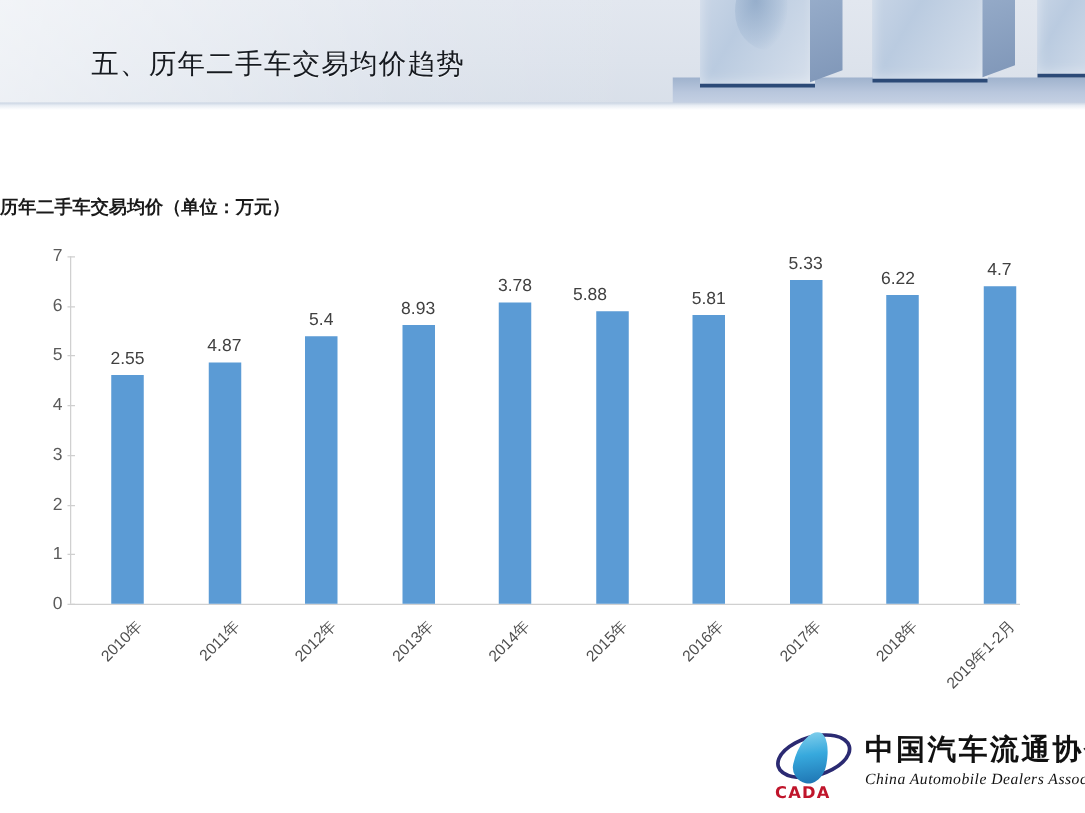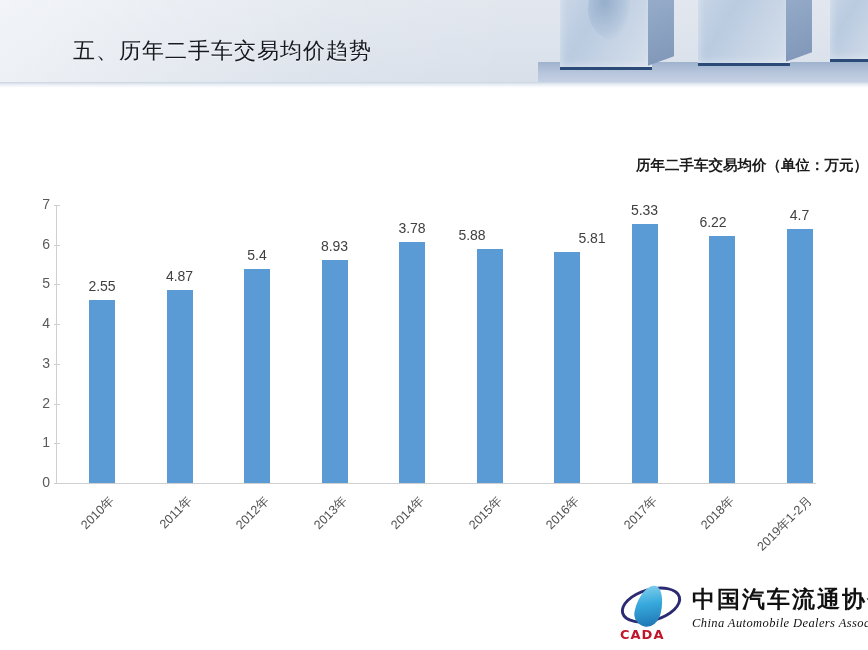--- a/index.html
+++ b/index.html
@@ -58,21 +58,21 @@
     border-radius:46% 54% 38% 62% / 48% 40% 60% 52%;
   }
   .floor {
     position:absolute; left:0; bottom:0; width:330px; height:26px;
     background:linear-gradient(180deg,#9fb2cd 0%,#b9c7dd 45%,#ccd6e6 100%);
   }
 
   
   .slide { position:absolute; left:0; top:88px; width:868px; height:562px; background:#fff; }
   .chart-title {
-    position:absolute; left:0; top:68px; width:868px; text-align:right;
+    position:absolute; left:0; top:68px; width:868px; text-align:left;
     font-size:14.5px; font-weight:bold; color:#1a1a1a;
   }
   .plot {
     position:absolute; left:56px; top:117px; width:760px; height:278px;
   }
   .axis-y {
     position:absolute; left:0; top:0; width:1px; height:278px; background:#d0d0d0;
   }
   .axis-x {
     position:absolute; left:0; top:278px; width:760px; height:1px; background:#d0d0d0;
@@ -186,25 +186,25 @@
         <div class="bar-value" style="left: 88.5px; top: 62.5914px;">4.87</div>
         <div class="bar" style="left: 188px; top: 63.5429px; height: 214.457px; background: rgb(91, 155, 213);"></div>
         <div class="bar-value" style="left: 166px; top: 41.5429px;">5.4</div>
         <div class="bar" style="left: 265.5px; top: 55.2029px; height: 222.797px; background: rgb(91, 155, 213);"></div>
         <div class="bar-value" style="left: 243.5px; top: 33.2029px;">8.93</div>
         <div class="bar" style="left: 343px; top: 36.9343px; height: 241.066px; background: rgb(91, 155, 213);"></div>
         <div class="bar-value" style="left: 321px; top: 14.9343px;">3.78</div>
         <div class="bar" style="left: 420.5px; top: 44.48px; height: 233.52px; background: rgb(91, 155, 213);"></div>
         <div class="bar-value" style="left: 381px; top: 22.48px;">5.88</div>
         <div class="bar" style="left: 498px; top: 47.26px; height: 230.74px; background: rgb(91, 155, 213);"></div>
-        <div class="bar-value" style="left: 501px; top: 25.26px;">5.81</div>
+        <div class="bar-value" style="left: 476px; top: 25.26px;">5.81</div>
         <div class="bar" style="left: 575.5px; top: 18.6657px; height: 259.334px; background: rgb(91, 155, 213);"></div>
         <div class="bar-value" style="left: 553.5px; top: -3.33429px;">5.33</div>
         <div class="bar" style="left: 653px; top: 30.9771px; height: 247.023px; background: rgb(91, 155, 213);"></div>
-        <div class="bar-value" style="left: 622px; top: 8.97714px;">6.22</div>
+        <div class="bar-value" style="left: 606px; top: 8.97714px; text-align: right;">6.22</div>
         <div class="bar" style="left: 730.5px; top: 23.8286px; height: 254.171px; background: rgb(91, 155, 213);"></div>
         <div class="bar-value" style="left: 708.5px; top: 1.82857px;">4.7</div>
       </div>
     <div id="xlabels">
         <div class="xlabel" style="left: -50px; top: 288px; width: 100px;">2010年</div>
         <div class="xlabel" style="left: 27.5px; top: 288px; width: 100px;">2011年</div>
         <div class="xlabel" style="left: 105px; top: 288px; width: 100px;">2012年</div>
         <div class="xlabel" style="left: 182.5px; top: 288px; width: 100px;">2013年</div>
         <div class="xlabel" style="left: 260px; top: 288px; width: 100px;">2014年</div>
         <div class="xlabel" style="left: 337.5px; top: 288px; width: 100px;">2015年</div>

